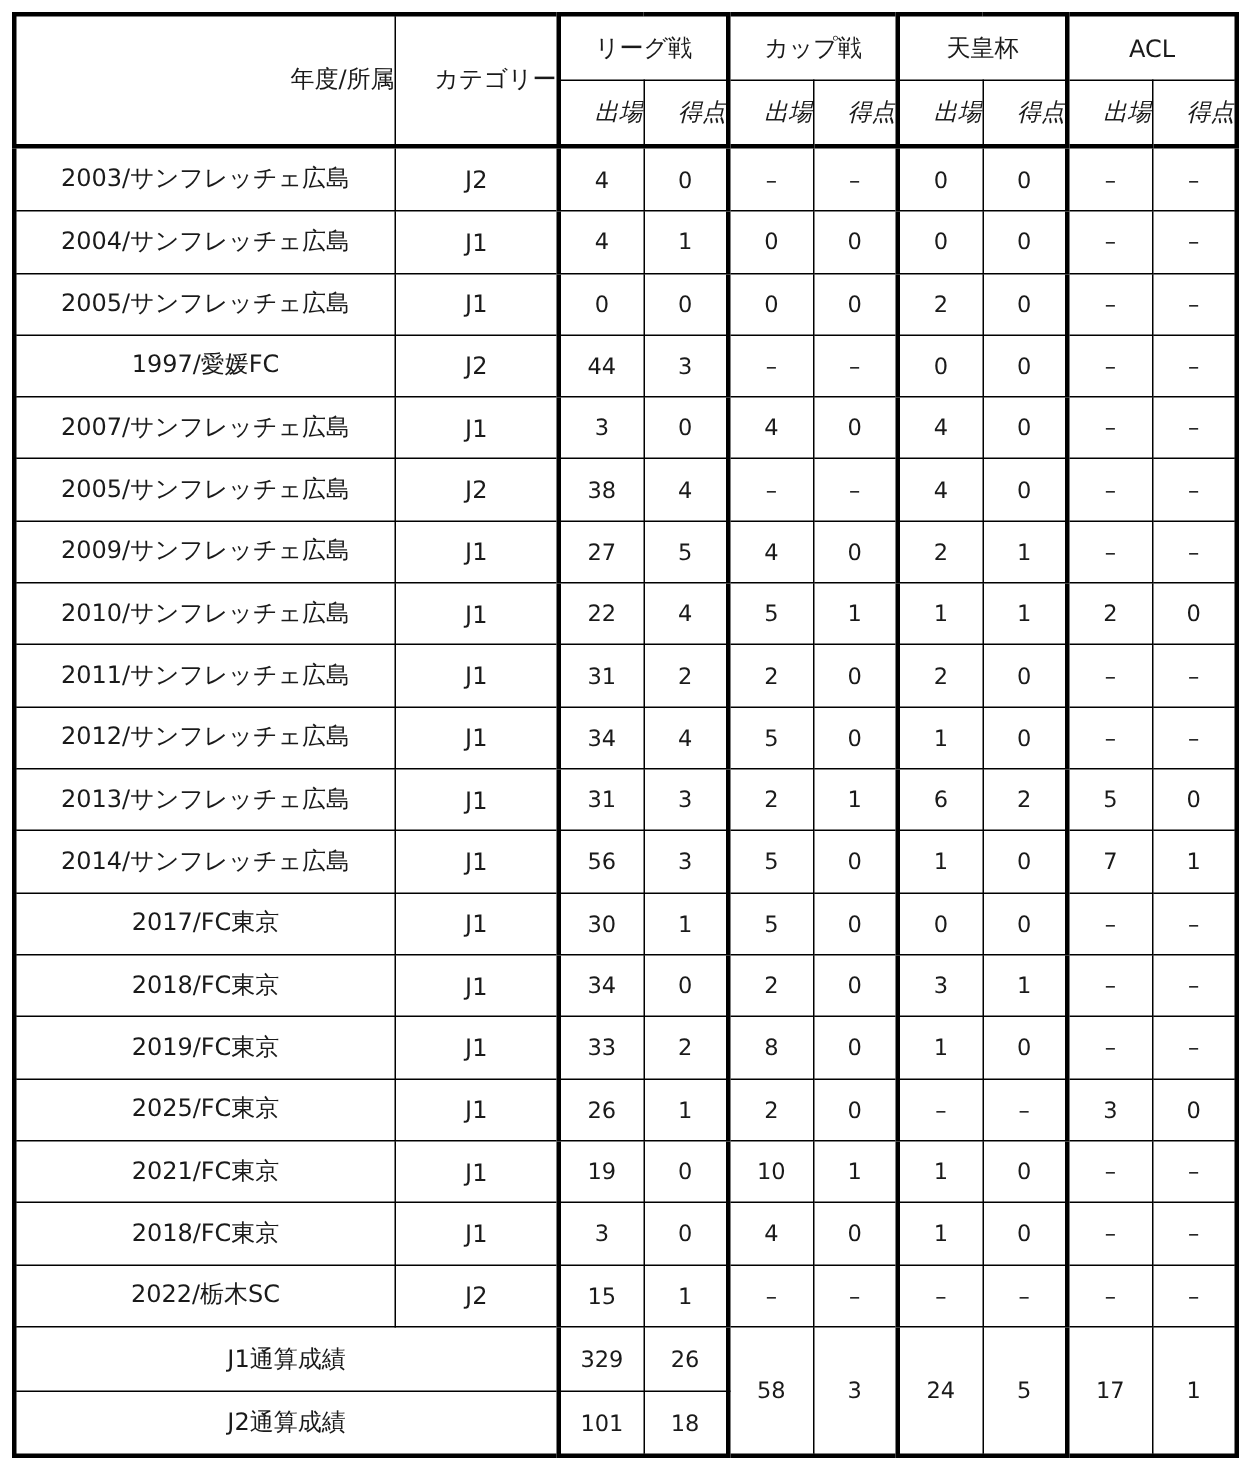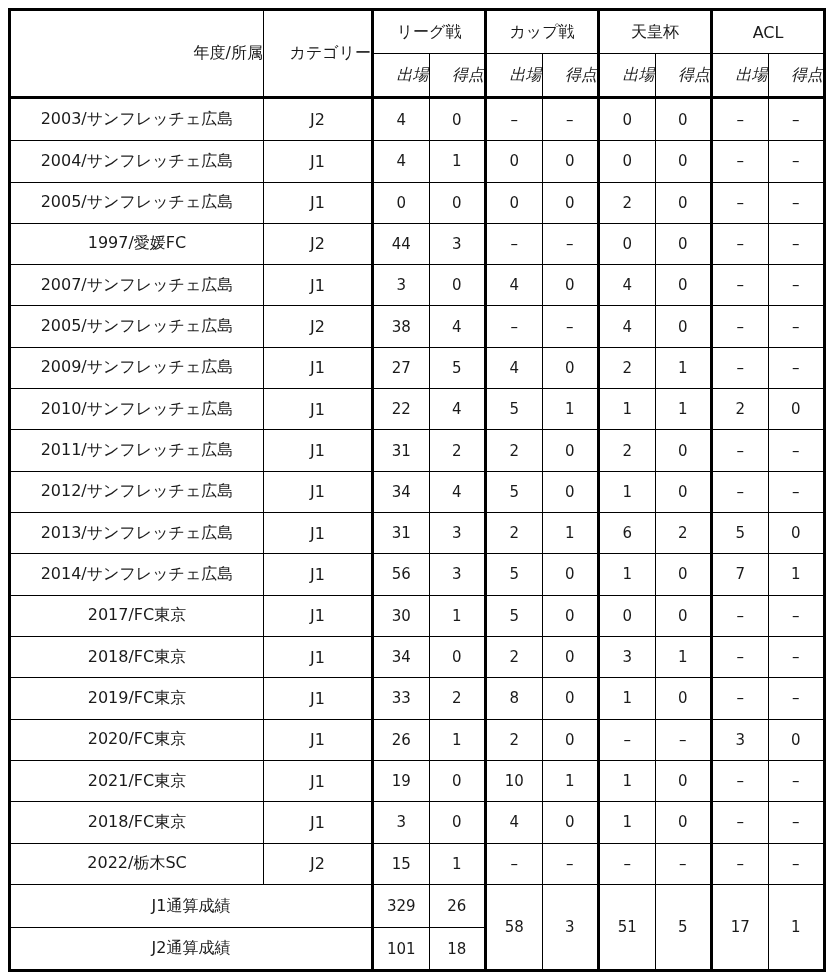--- a/index.html
+++ b/index.html
@@ -256,21 +256,21 @@
         <td class="num tl">33</td>
         <td class="num">2</td>
         <td class="num tl">8</td>
         <td class="num">0</td>
         <td class="num tl">1</td>
         <td class="num">0</td>
         <td class="num tl">–</td>
         <td class="num">–</td>
       </tr>
       <tr>
-        <td>2020/FC東京</td>
+        <td>2025/FC東京</td>
         <td>J1</td>
         <td class="num tl">26</td>
         <td class="num">1</td>
         <td class="num tl">2</td>
         <td class="num">0</td>
         <td class="num tl">–</td>
         <td class="num">–</td>
         <td class="num tl">3</td>
         <td class="num">0</td>
       </tr>
@@ -311,21 +311,21 @@
         <td class="num">–</td>
       </tr>
     </tbody>
   <tfoot>
     <tr>
       <td colspan="2" class="bt">J1通算成績</td>
       <td class="bt tl num">329</td>
       <td class="bt num">26</td>
       <td rowspan="2" class="bt tl num">58</td>
       <td rowspan="2" class="bt num">3</td>
-      <td rowspan="2" class="bt tl num">51</td>
+      <td rowspan="2" class="bt tl num">24</td>
       <td rowspan="2" class="bt num">5</td>
       <td rowspan="2" class="bt tl num">17</td>
       <td rowspan="2" class="bt num">1</td>
     </tr>
     <tr>
       <td colspan="2">J2通算成績</td>
       <td class="tl num">101</td>
       <td class="num">18</td>
     </tr>
   </tfoot>

